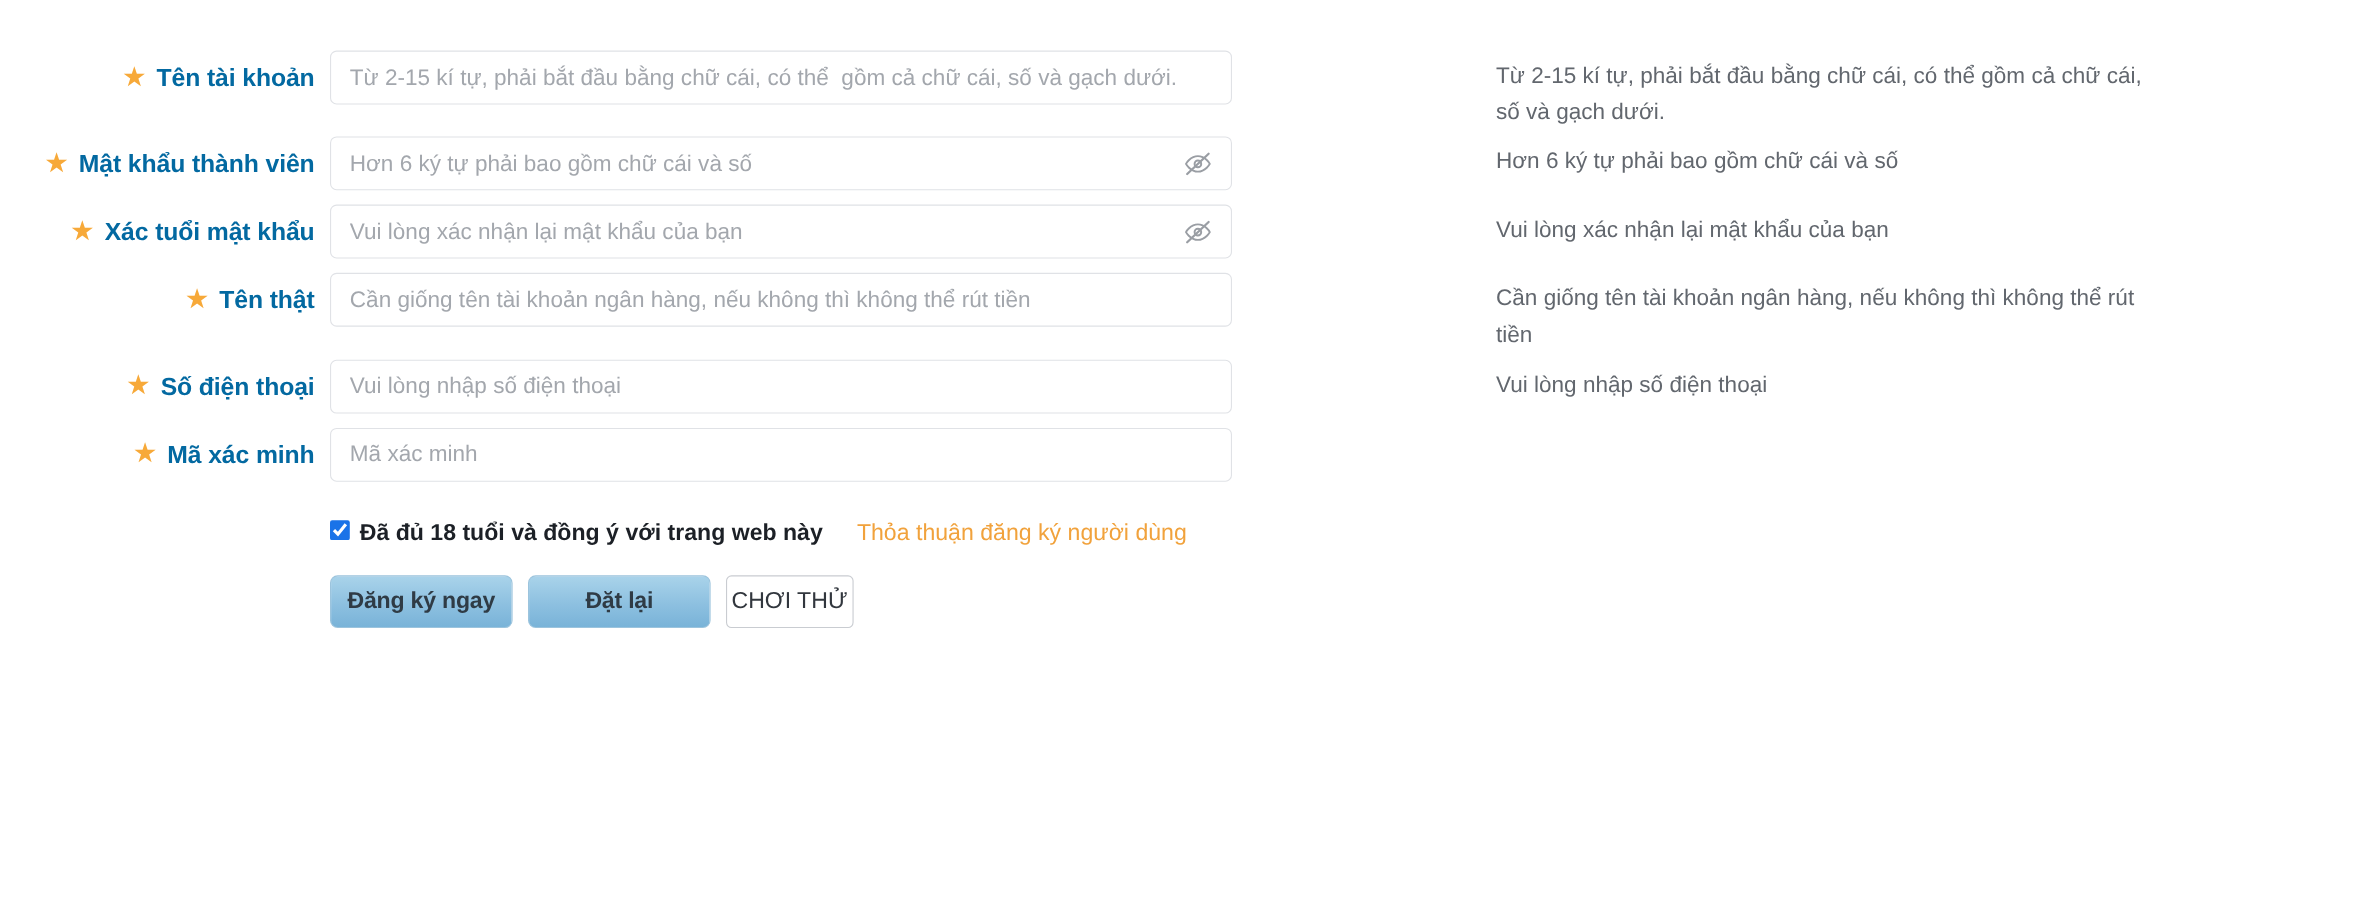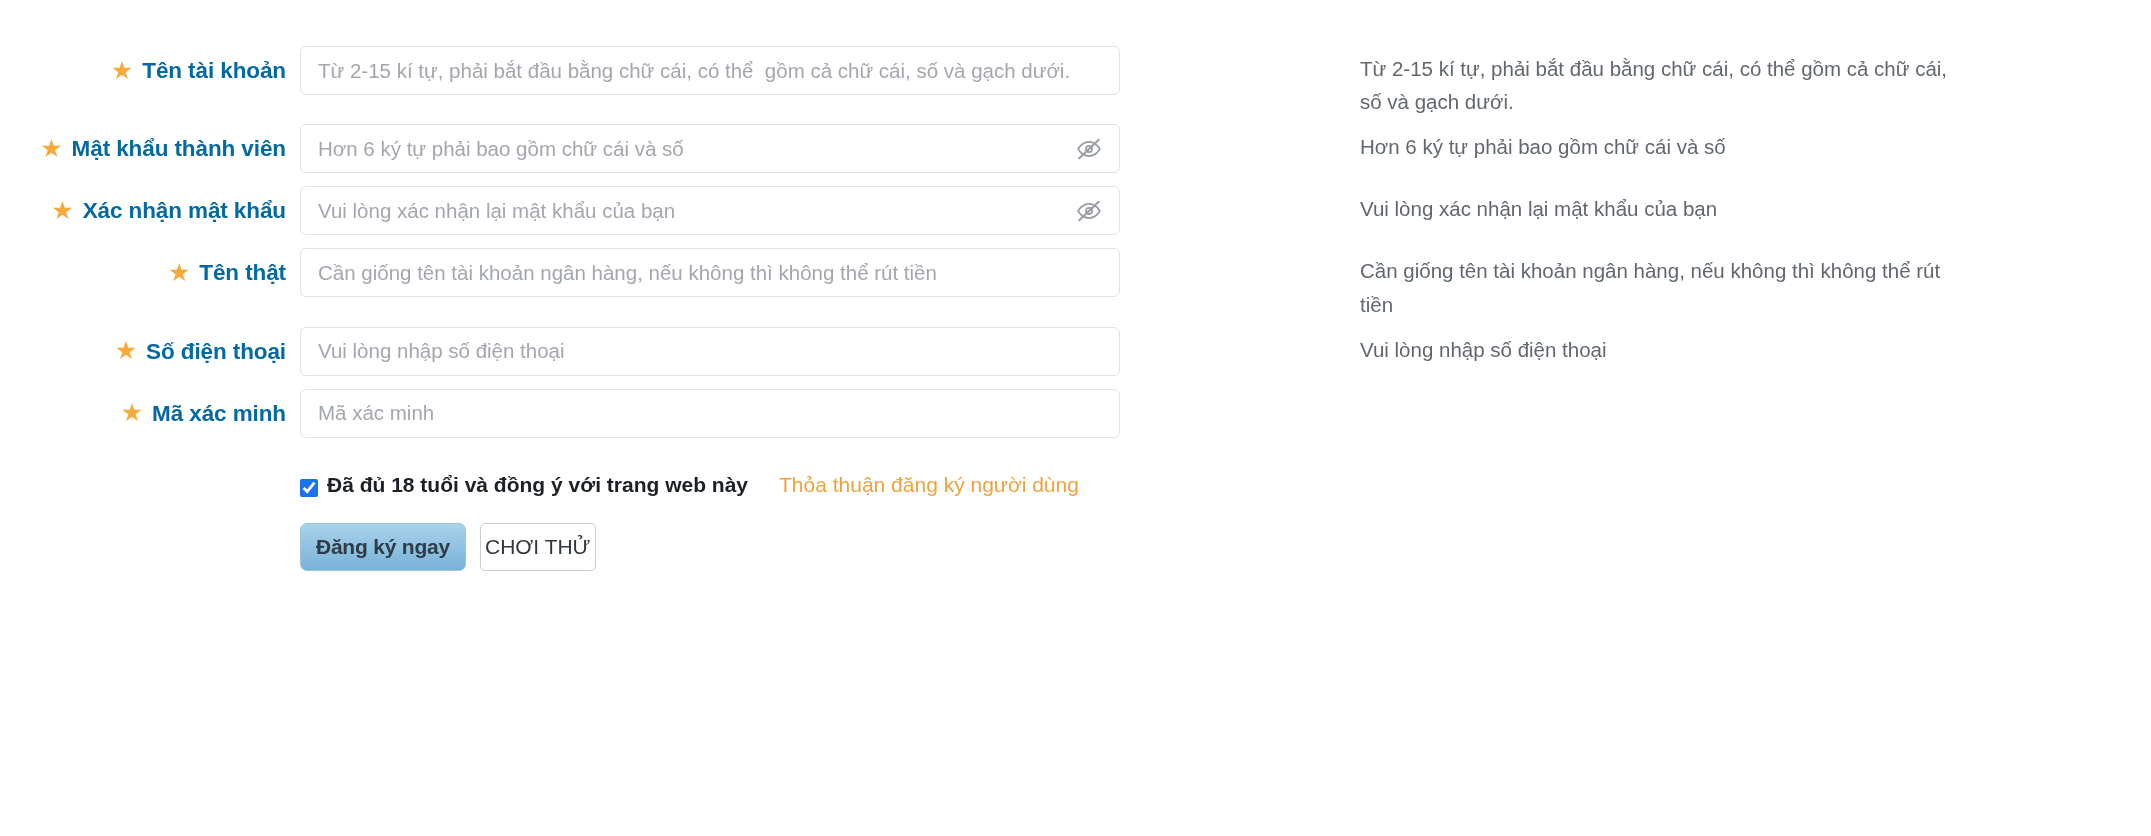--- a/index.html
+++ b/index.html
@@ -129,21 +129,21 @@
     display: flex;
     align-items: center;
     margin-top: 28px;
   }
   .agree-spacer {
     width: 300px;
     min-width: 300px;
   }
   .agree-inner {
     display: flex;
-    align-items: flex-end;
+    align-items: flex-start;
     gap: 9px;
   }
   .agree-check {
     width: 18px;
     height: 18px;
     margin: 0;
     accent-color: #1a73e8;
     cursor: pointer;
     flex: none;
   }
@@ -251,21 +251,21 @@
       </div>
     </div>
     <div class="helper-col">
       <div class="helper-text">Hơn 6 ký tự phải bao gồm chữ cái và số</div>
     </div>
   </div>
 
   <div class="form-row">
     <div class="label-col">
       <span class="req-star">★</span>
-      <span class="field-label">Xác nhận mật khẩu</span>
+      <span class="field-label">Xác tuổi mật khẩu</span>
     </div>
     <div class="input-col">
       <div class="input-shell">
         <input class="text-input has-icon" type="password" placeholder="Vui lòng xác nhận lại mật khẩu của bạn" style="">
         <button class="eye-toggle" aria-label="toggle password">
           <svg width="26" height="26" viewBox="0 0 24 24" fill="none" stroke="#9a9ea4" stroke-width="1.6" stroke-linecap="round" stroke-linejoin="round">
             <path d="M2 12s3.5-6.5 10-6.5S22 12 22 12s-3.5 6.5-10 6.5S2 12 2 12z"></path>
             <circle cx="12" cy="12" r="2.8"></circle>
             <line x1="3" y1="20.5" x2="21" y2="3.5" stroke-width="1.9"></line>
           </svg>
@@ -324,16 +324,17 @@
     <div class="agree-inner">
       <input class="agree-check" type="checkbox" id="agree" checked="" style="">
       <label class="agree-label" for="agree">Đã đủ 18 tuổi và đồng ý với trang web này</label>
       <a class="agree-link" href="#">Thỏa thuận đăng ký người dùng</a>
     </div>
   </div>
 
   <div class="btn-row">
     <div class="btn-spacer"></div>
     <button class="btn btn-primary">Đăng ký ngay</button>
+    <button class="btn btn-secondary">Đặt lại</button>
     <button class="btn btn-outline">CHƠI THỬ</button>
   </div>
 
 </div>
 
 </body></html>

